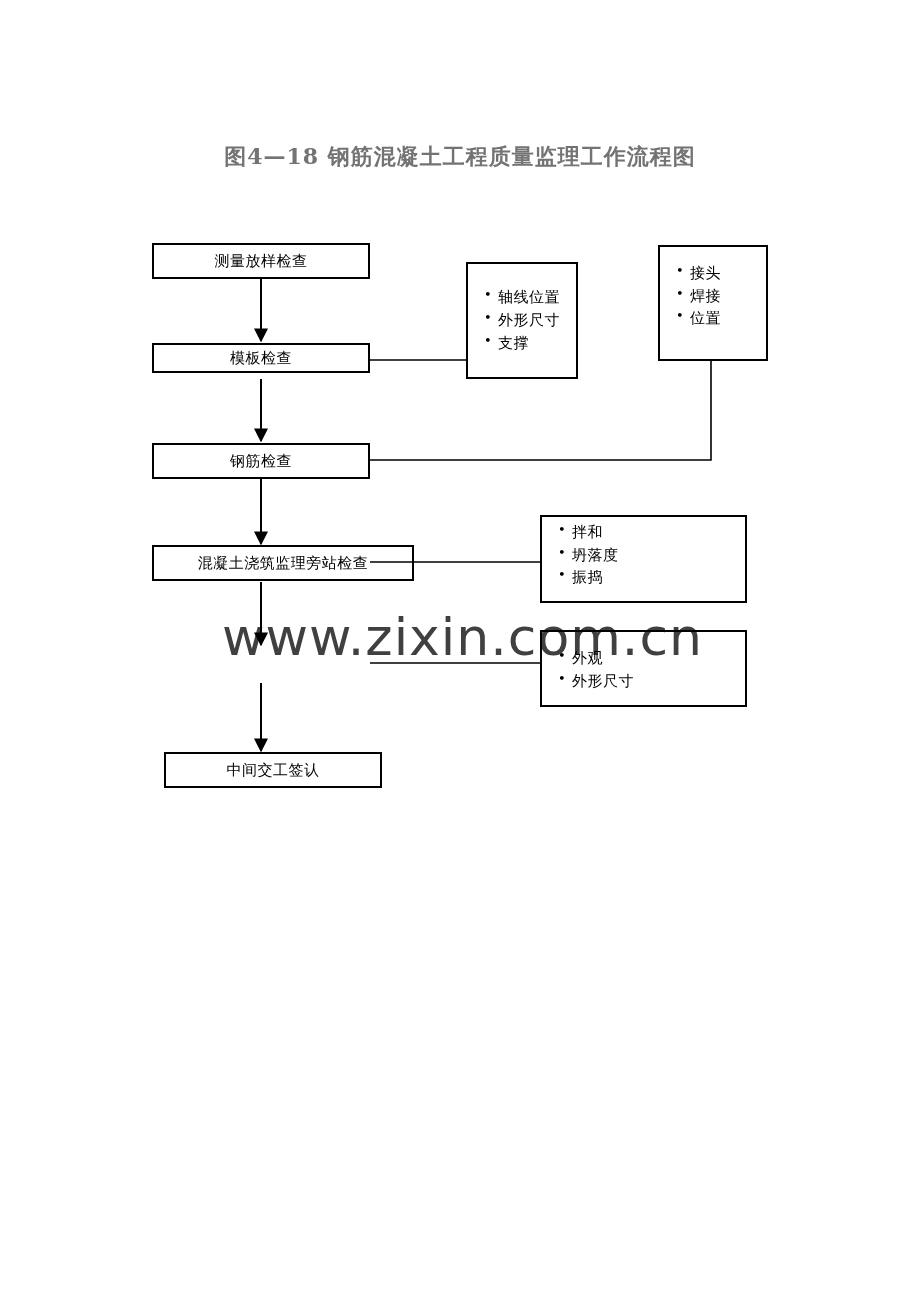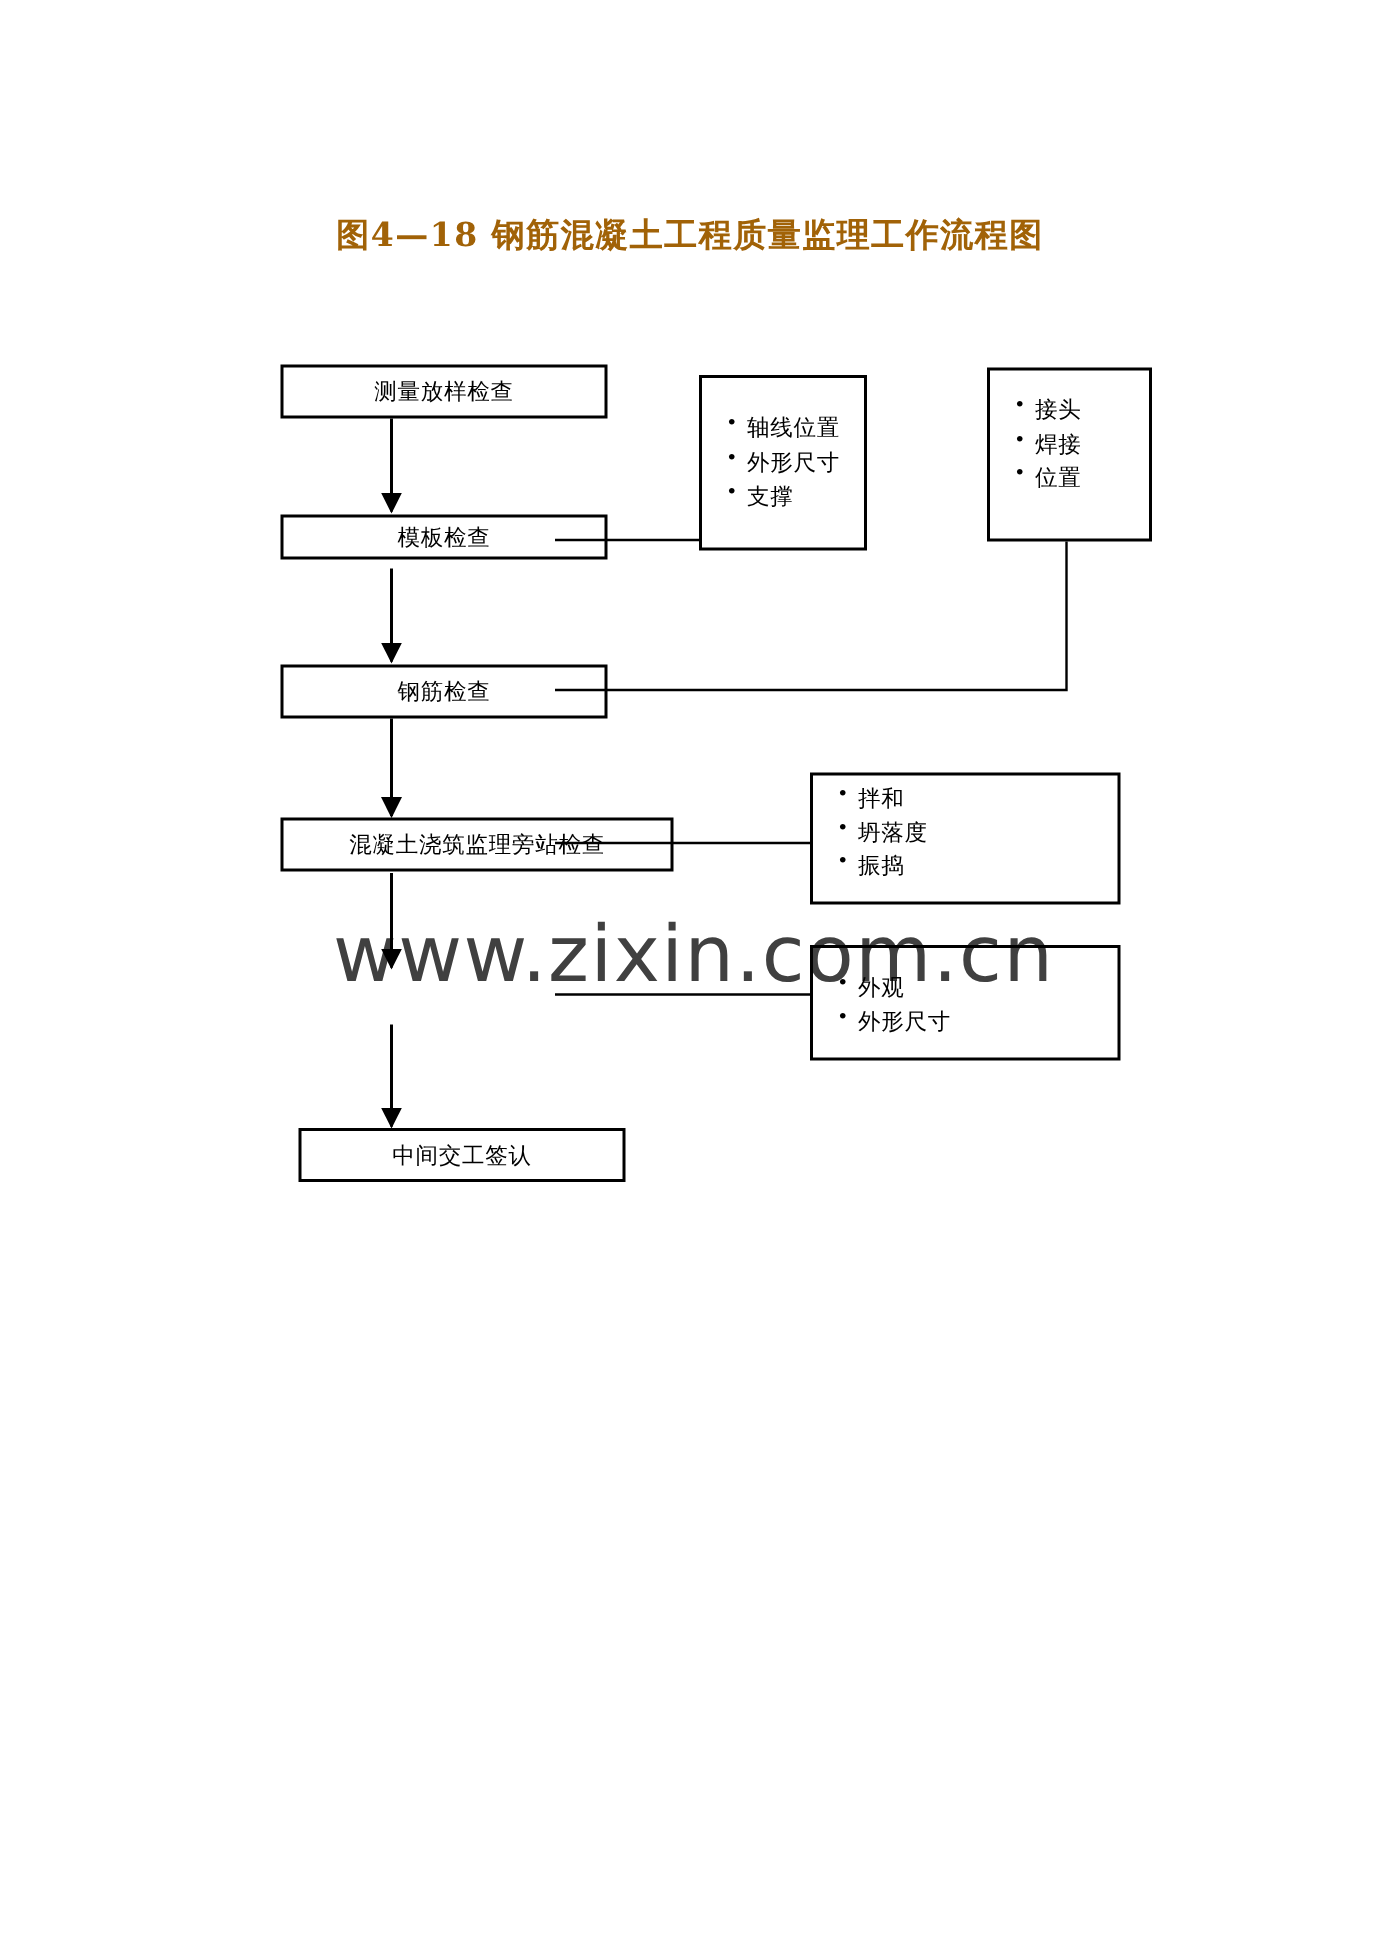--- a/index.html
+++ b/index.html
@@ -24,21 +24,21 @@
   #title {
     position: absolute;
     left: 0;
     top: 142px;
     width: 920px;
     text-align: center;
     font-family: "DejaVu Serif", "Liberation Serif", serif;
     font-weight: bold;
     font-size: 22px;
     letter-spacing: 1px;
-    color: #a16207;
+    color: #737373;
     white-space: nowrap;
   }
 
   
   #watermark {
     position: absolute;
     left: 222px;
     top: 606px;
     width: 470px;
     height: 62px;
@@ -56,21 +56,20 @@
   
   .node {
     position: absolute;
     box-sizing: border-box;
     border: 2px solid #000000;
     background: transparent;
     display: flex;
     align-items: center;
     justify-content: center;
     z-index: 3;
-    margin-left: 35px;
   }
   .node .label {
     font-family: "DejaVu Serif", "Liberation Serif", serif;
     font-size: 15px;
     line-height: 1.2;
     color: #000000;
     white-space: nowrap;
     letter-spacing: 0.5px;
   }
 
@@ -167,21 +166,21 @@
 
   <div class="node" style="left:152px; top:545px; width:262px; height:36px;">
     <span class="label">混凝土浇筑监理旁站检查</span>
   </div>
 
 
   <div class="node" style="left:164px; top:752px; width:218px; height:36px;">
     <span class="label">中间交工签认</span>
   </div>
 
-  <div class="detail" style="left:466px; top:250px; width:112px; height:117px;">
+  <div class="detail" style="left:466px; top:262px; width:112px; height:117px;">
     <ul>
       <li>轴线位置</li>
       <li>外形尺寸</li>
       <li>支撑</li>
     </ul>
   </div>
 
   <div class="detail" style="left:658px; top:245px; width:110px; height:116px;">
     <ul style="margin-top:-14px;">
       <li>接头</li>

